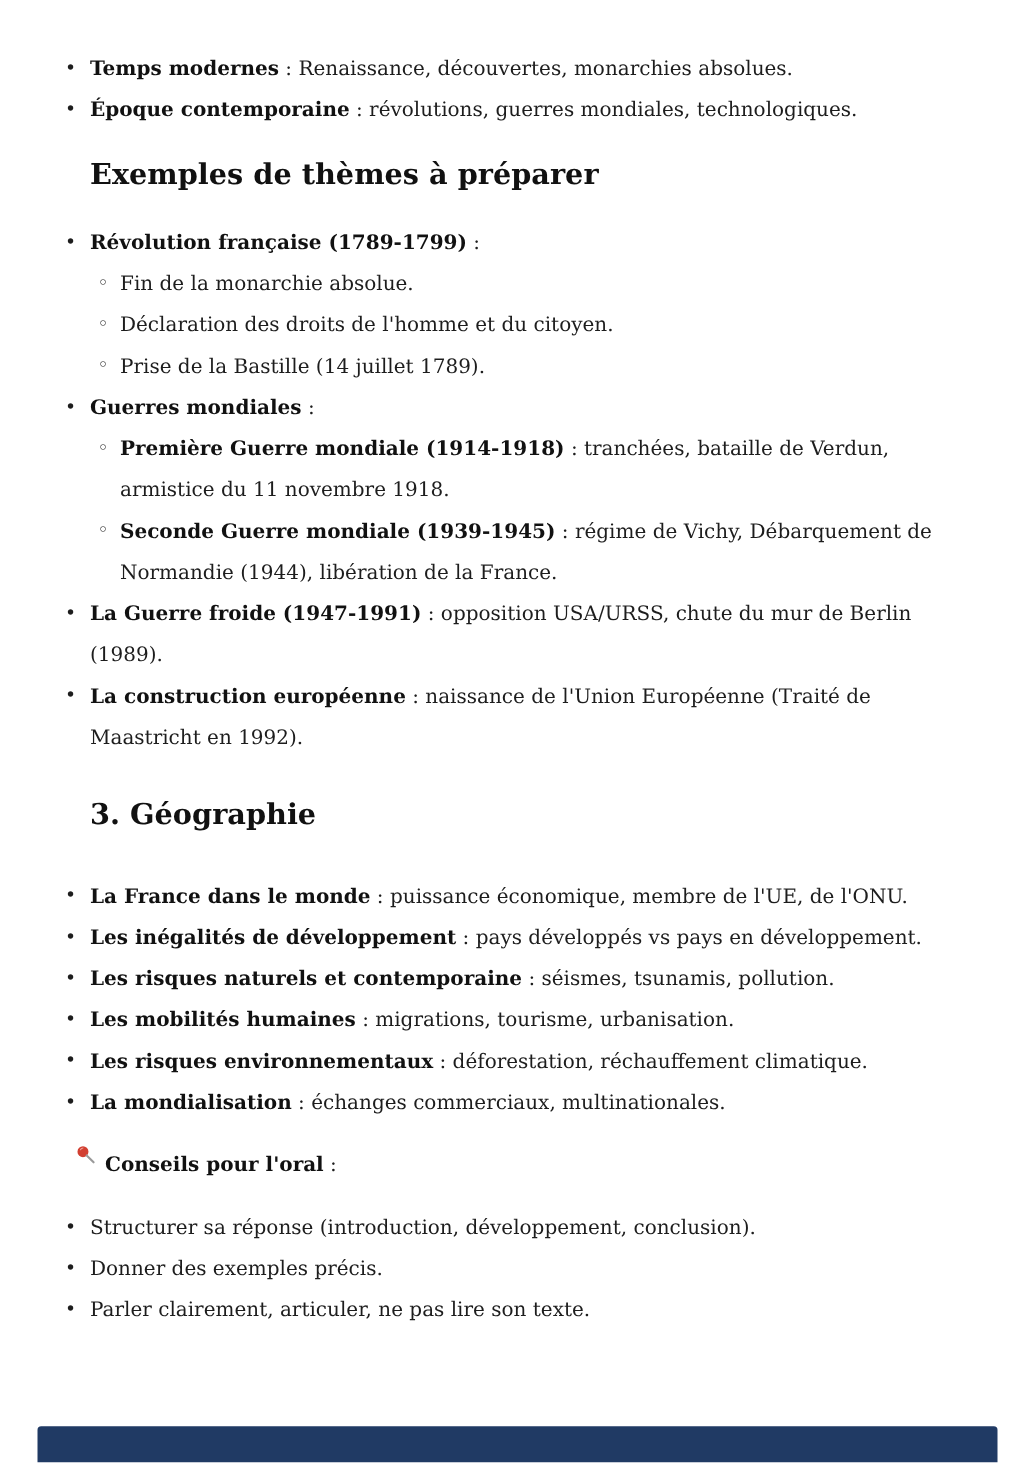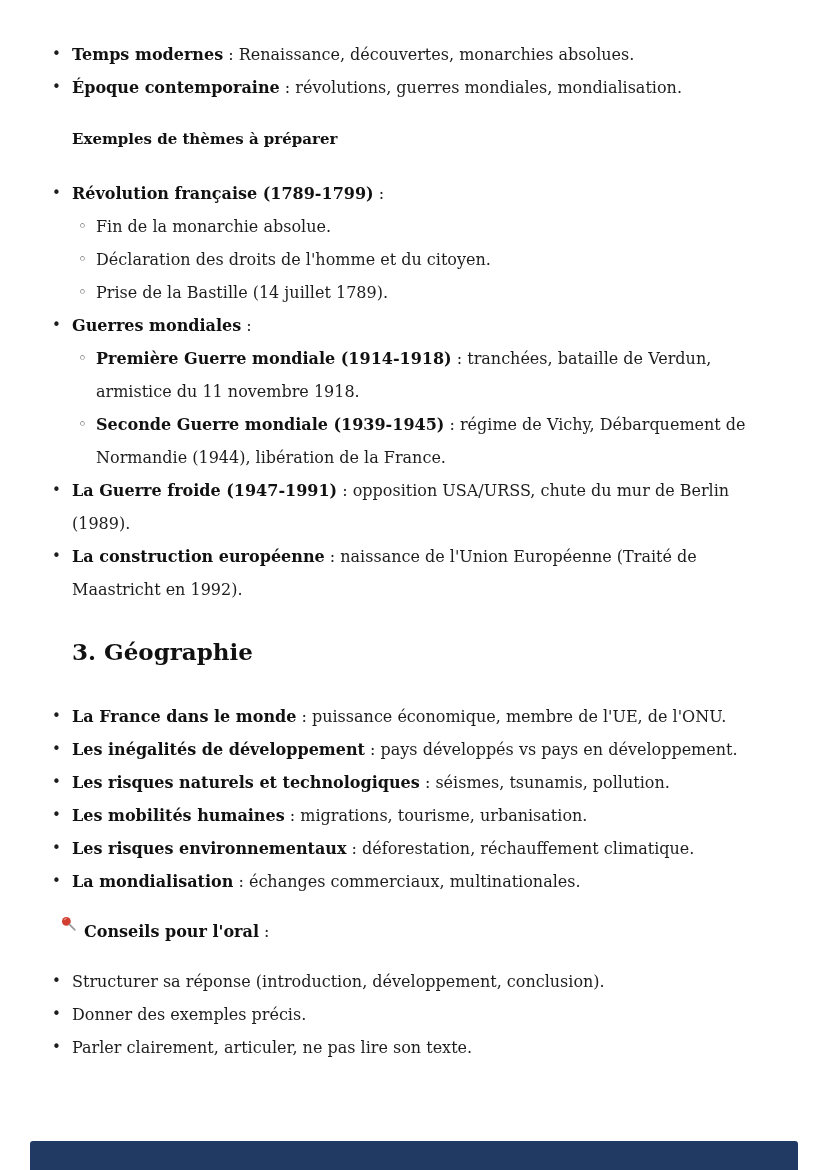--- a/index.html
+++ b/index.html
@@ -25,21 +25,21 @@
   }
   .sub-bullet {
     width:18px; flex:none;
     font-family:"DejaVu Sans","Liberation Sans",sans-serif;
     font-size:15px; color:#333;
   }
   .t { flex:1; }
   strong { font-weight:bold; color:#111; }
   ul.sub { padding-left:26px; }
   h3.h3 {
-    font-size:15px; line-height:25px; font-weight:bold; color:#111;
+    font-size:23px; line-height:25px; font-weight:bold; color:#111;
     margin:23px 0 25px 20px;
   }
   h2.h2 {
     font-size:23px; line-height:32px; font-weight:bold; color:#111;
     margin:30px 0 32px 20px;
   }
   .conseils {
     margin:17px 0 17px 8px;
     line-height:33px;
     display:flex; align-items:flex-start;
@@ -58,21 +58,21 @@
 
 <div class="page">
 
   <ul>
     <li>
       <span class="bullet">•</span>
       <span class="t"><strong>Temps modernes</strong><span> : Renaissance, découvertes, monarchies absolues.</span></span>
     </li>
     <li>
       <span class="bullet">•</span>
-      <span class="t"><strong>Époque contemporaine</strong><span> : révolutions, guerres mondiales, mondialisation.</span></span>
+      <span class="t"><strong>Époque contemporaine</strong><span> : révolutions, guerres mondiales, technologiques.</span></span>
     </li>
   </ul>
 
   <h3 class="h3">Exemples de thèmes à préparer</h3>
 
   <ul>
 
     <li>
       <span class="bullet">•</span>
       <span class="t"><strong>Révolution française (1789-1799)</strong><span> :</span></span>
@@ -125,21 +125,21 @@
     <li>
       <span class="bullet">•</span>
       <span class="t"><strong>La France dans le monde</strong><span> : puissance économique, membre de l'UE, de l'ONU.</span></span>
     </li>
     <li>
       <span class="bullet">•</span>
       <span class="t"><strong>Les inégalités de développement</strong><span> : pays développés vs pays en développement.</span></span>
     </li>
     <li>
       <span class="bullet">•</span>
-      <span class="t"><strong>Les risques naturels et technologiques</strong><span> : séismes, tsunamis, pollution.</span></span>
+      <span class="t"><strong>Les risques naturels et contemporaine</strong><span> : séismes, tsunamis, pollution.</span></span>
     </li>
   </ul>
 
 
   <ul>
     <li>
       <span class="bullet">•</span>
       <span class="t"><strong>Les mobilités humaines</strong><span> : migrations, tourisme, urbanisation.</span></span>
     </li>
     <li>

